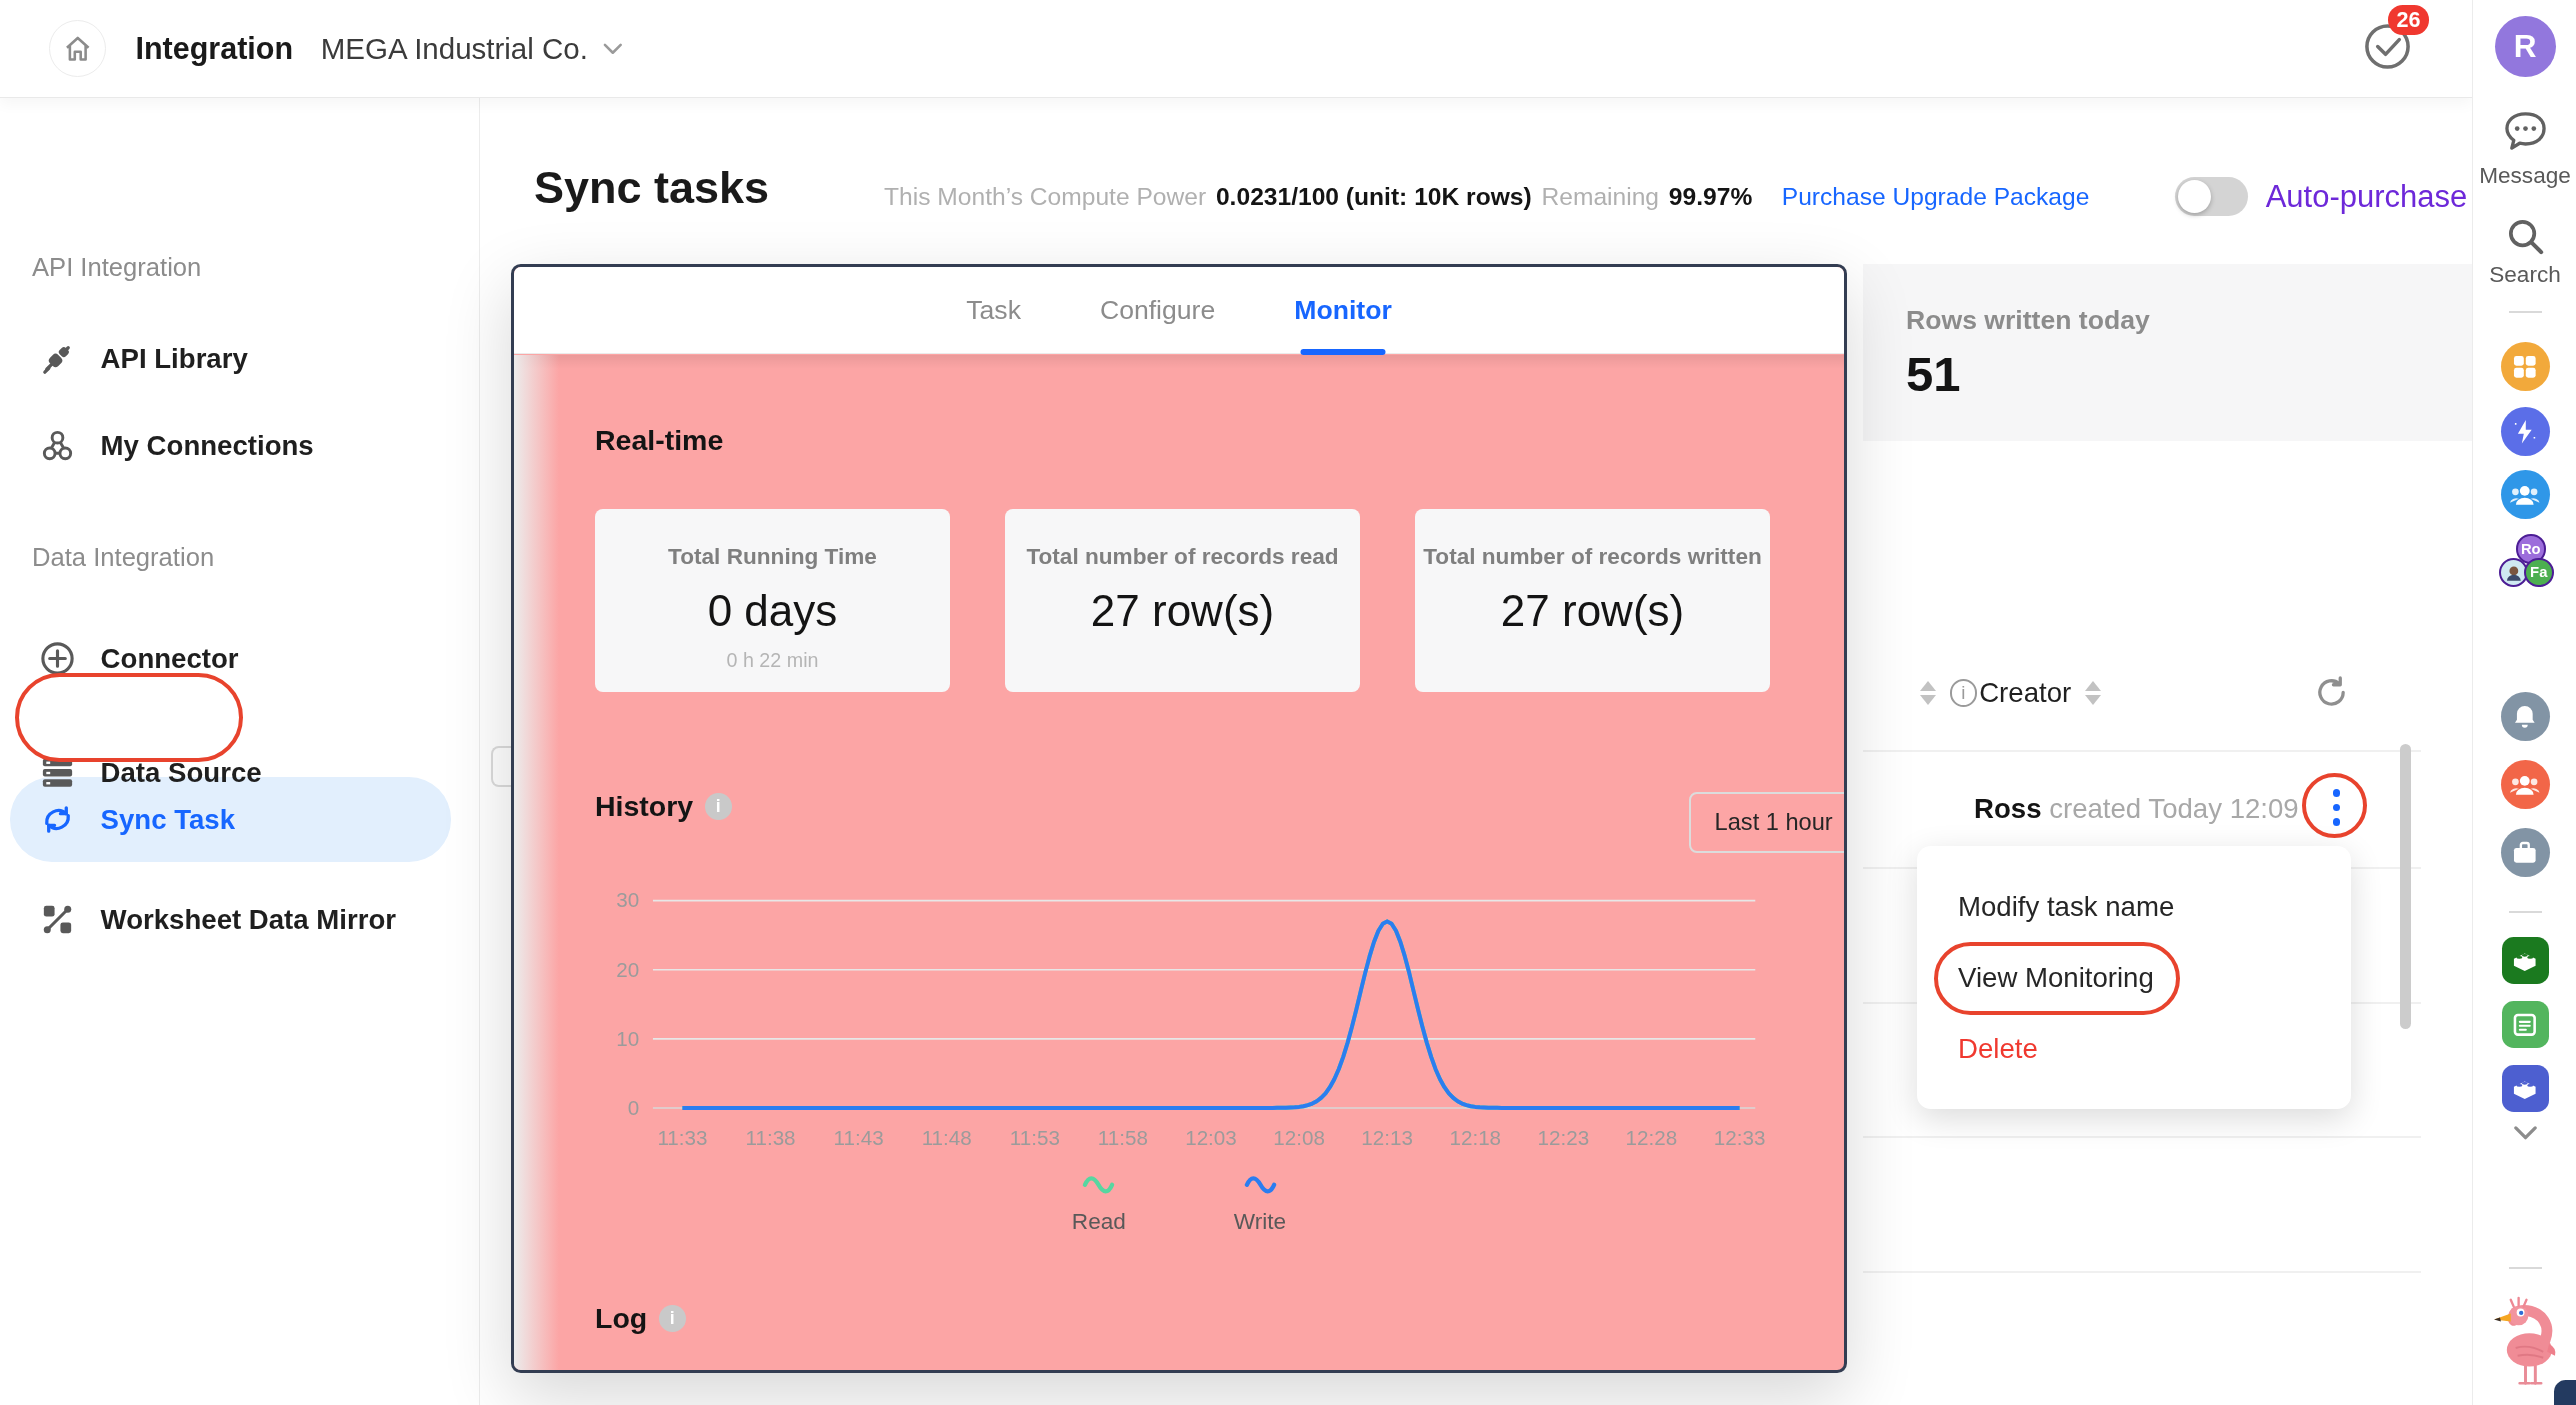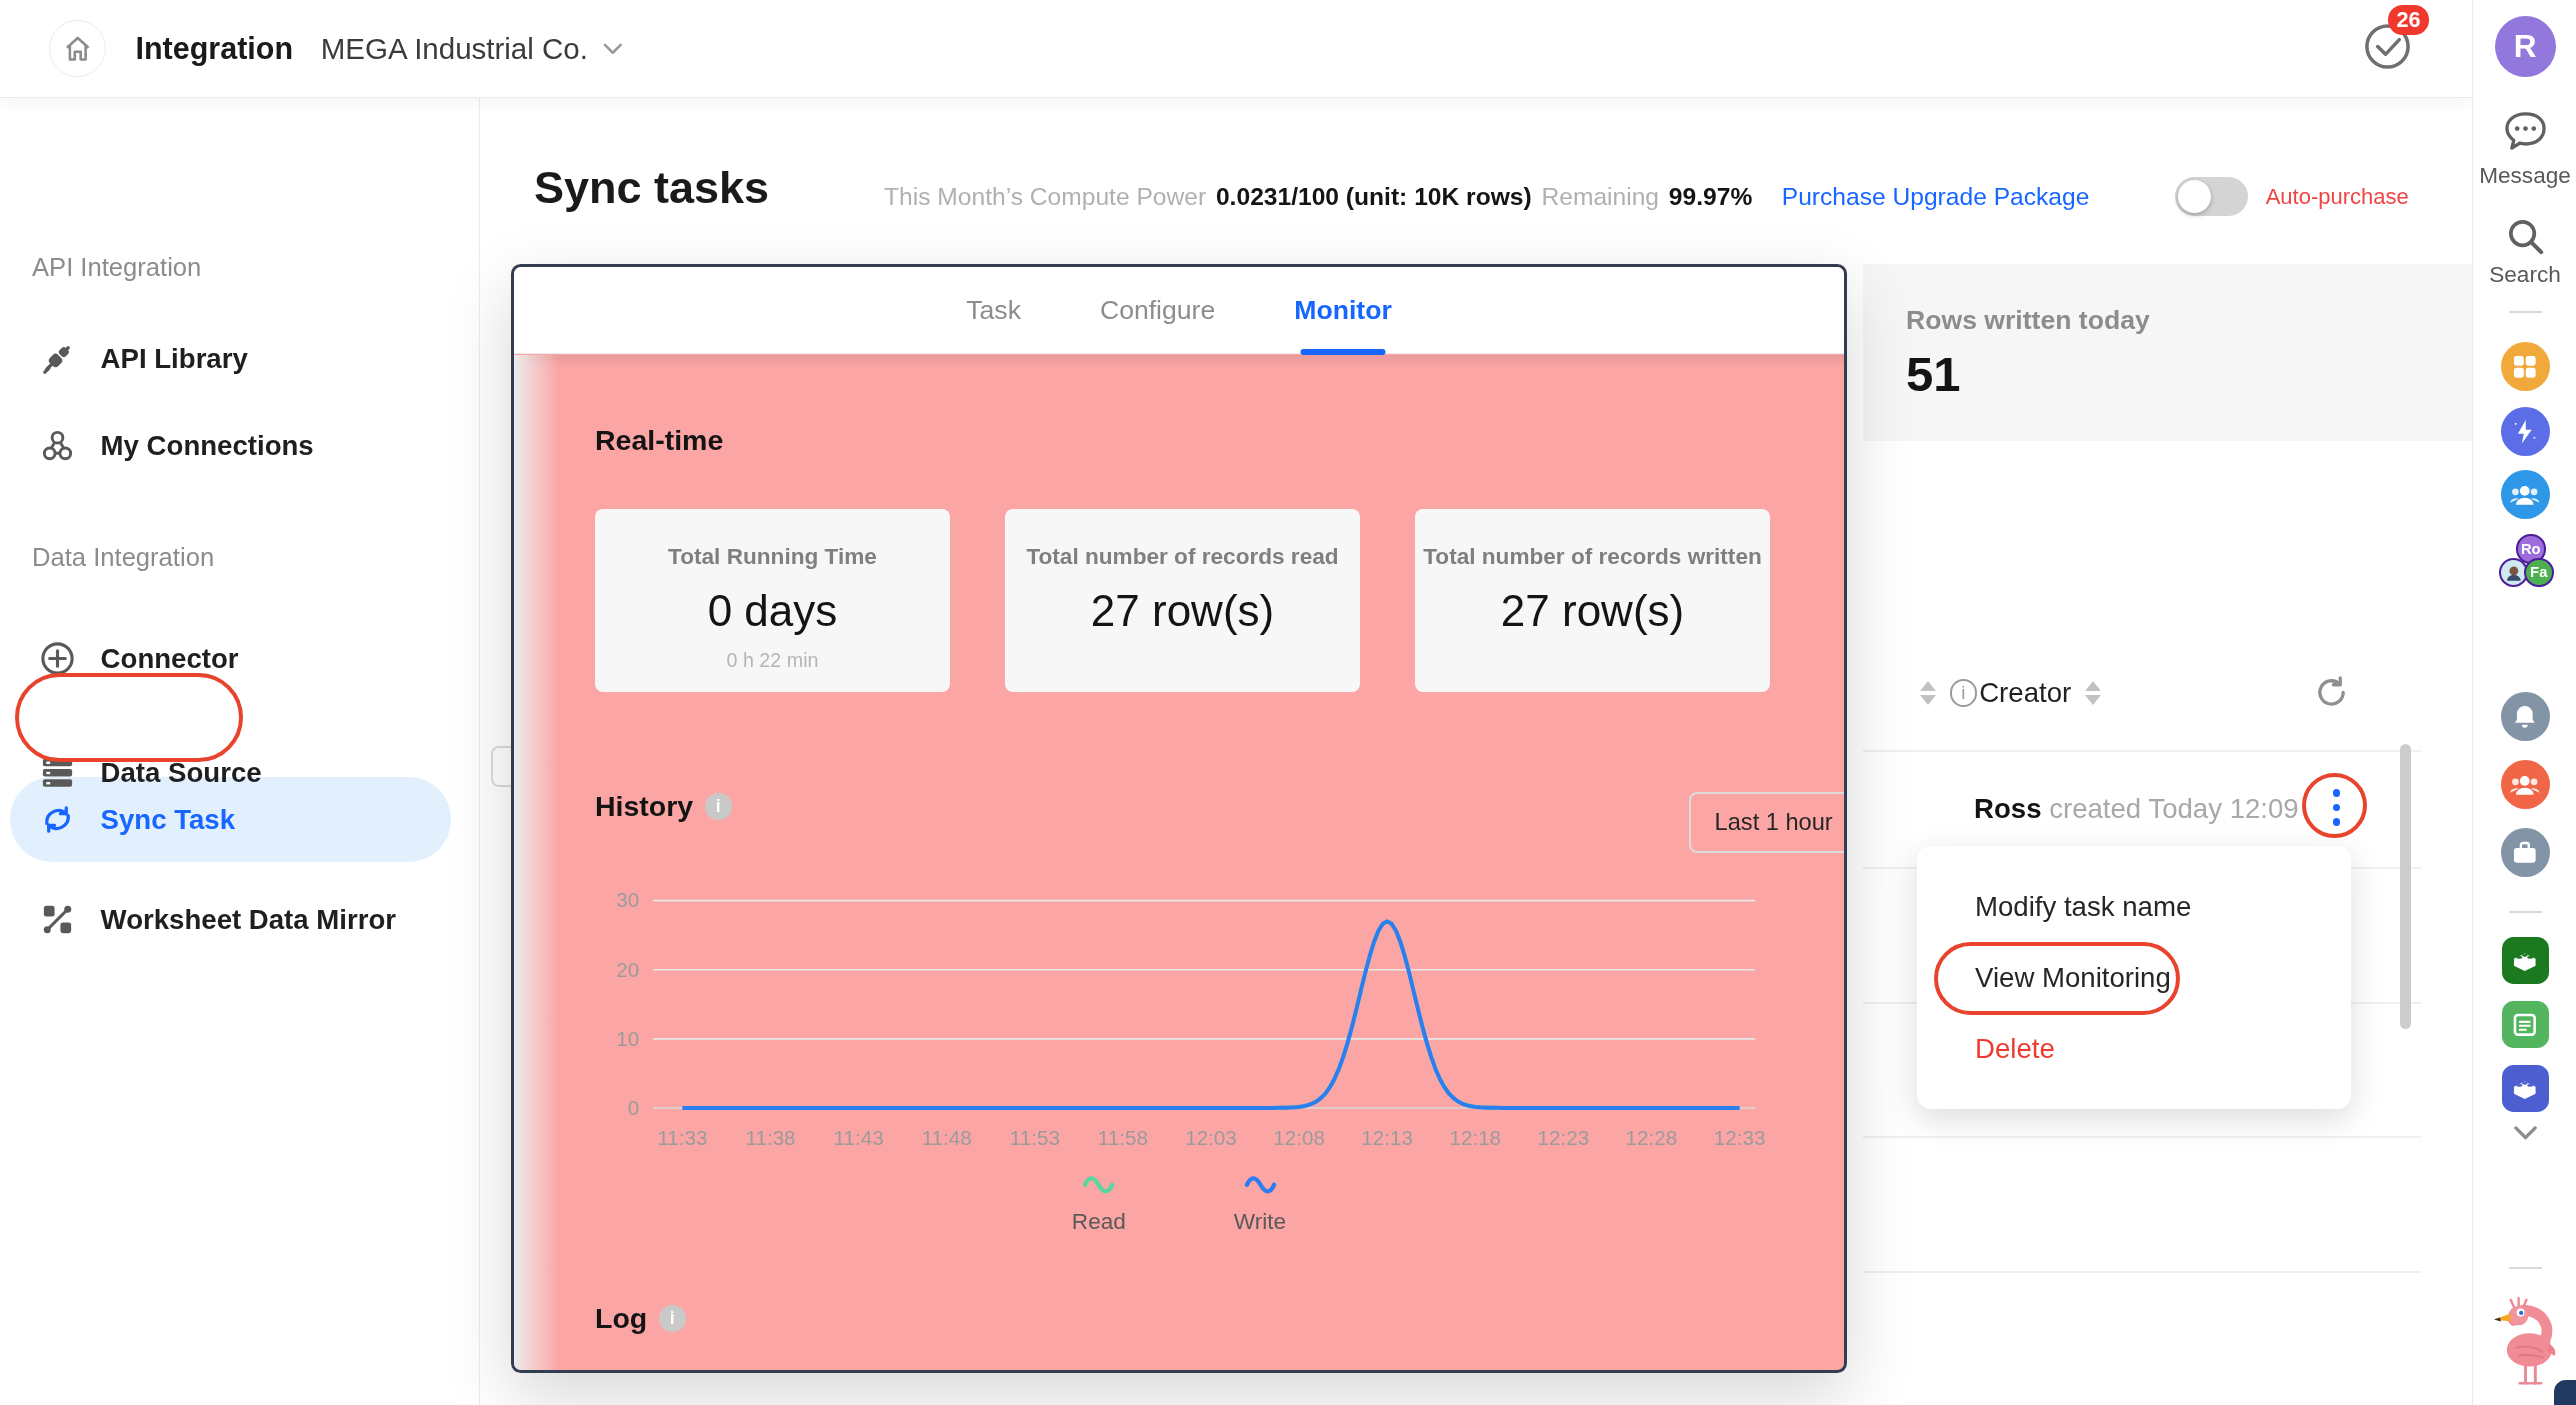--- a/index.html
+++ b/index.html
@@ -37,21 +37,21 @@
   
   .page-title { left:534px; top:162px; font-size:45px; font-weight:bold; color:#1a1a1a; z-index:1; }
   .compute-line { left:884px; top:183px; font-size:24.6px; color:#b0b0b0; z-index:1;
     display:flex; align-items:center; gap:9.8px; white-space:nowrap; }
   .compute-line b { color:#141414; }
   .link { color:#1766ff; cursor:pointer; margin-left:19.7px; }
   .toggle-row { left:2175px; top:177px; z-index:1; display:flex; align-items:center; gap:17.7px; }
   .toggle { width:73px; height:39px; border-radius:19.7px; background:#d4d4d4; position:relative; cursor:pointer; }
   .toggle .knob { position:absolute; left:3px; top:3px; width:33px; height:33px; border-radius:50%;
     background:#fff; box-shadow:0 2px 4.9px rgba(0,0,0,.25); }
-  .toggle-row .tlabel { font-size:22px; color:#ef4444; }
+  .toggle-row .tlabel { font-size:31px; color:#6d28d9; }
 
   
   .gray-block { left:1863px; top:264px; width:609px; height:177px; background:#f6f6f7; z-index:0; }
   .rows-written-label { left:1906px; top:305px; font-size:26.6px; font-weight:bold; color:#8c8c8c; z-index:1; }
   .rows-written-value { left:1906px; top:346px; font-size:49px; font-weight:bold; color:#141414; z-index:1; }
   .row-line { position:absolute; height:2px; background:#f0f0f0; left:1863px; width:558px; z-index:0; }
   .creator-head { left:1906px; top:677px; z-index:1; display:flex; align-items:center; font-size:27.6px; color:#1f1f1f; }
   .sorter { display:inline-flex; flex-direction:column; gap:3.9px; margin:0 13.8px; cursor:pointer; }
   .sorter i { width:0; height:0; border-left:8.9px solid transparent; border-right:8.9px solid transparent; display:block; }
   .sorter .up { border-bottom:10.8px solid #c2c2c2; }
@@ -62,21 +62,21 @@
   .creator-row { left:1974px; top:793px; z-index:1; font-size:27.6px; color:#a8a8a8; white-space:nowrap; }
   .creator-row b { color:#141414; font-weight:bold; }
   .kebab { left:2308px; top:779px; width:57px; height:57px; z-index:1; display:flex; flex-direction:column;
     gap:6.9px; align-items:center; justify-content:center; cursor:pointer; }
   .kebab i { width:7.9px; height:7.9px; border-radius:50%; background:#1766ff; }
   .scrollbar { left:2400px; top:744px; width:10.8px; height:285px; background:#cccccc; border-radius:5.9px; z-index:1; }
 
   
   .menu { left:1917px; top:846px; width:434px; height:263px; background:#fff; border-radius:13.8px;
     box-shadow:0 9.8px 33px rgba(0,0,0,.14); z-index:7; padding-top:25.6px; }
-  .menu-item { height:71px; display:flex; align-items:center; padding-left:58px; font-size:27.6px;
+  .menu-item { height:71px; display:flex; align-items:center; padding-left:41px; font-size:27.6px;
     color:#262626; cursor:pointer; }
   .menu-item.danger { color:#f0392f; }
 
   
   .modal { left:511px; top:264px; width:1336px; height:1109px; background:#fca5a5;
     border:3px solid #333d52; border-radius:9.8px; z-index:5;
     box-shadow:0 23.6px 69px rgba(0,0,0,.16); overflow:hidden; }
   .tabbar { position:absolute; left:0; top:0; width:100%; height:87px; border-bottom:1px solid #ebebeb;
     display:flex; align-items:center; justify-content:center; gap:79px; background:#fff; }
   .tab { font-size:26.6px; color:#8c8c8c; cursor:pointer; position:relative; height:87px;

